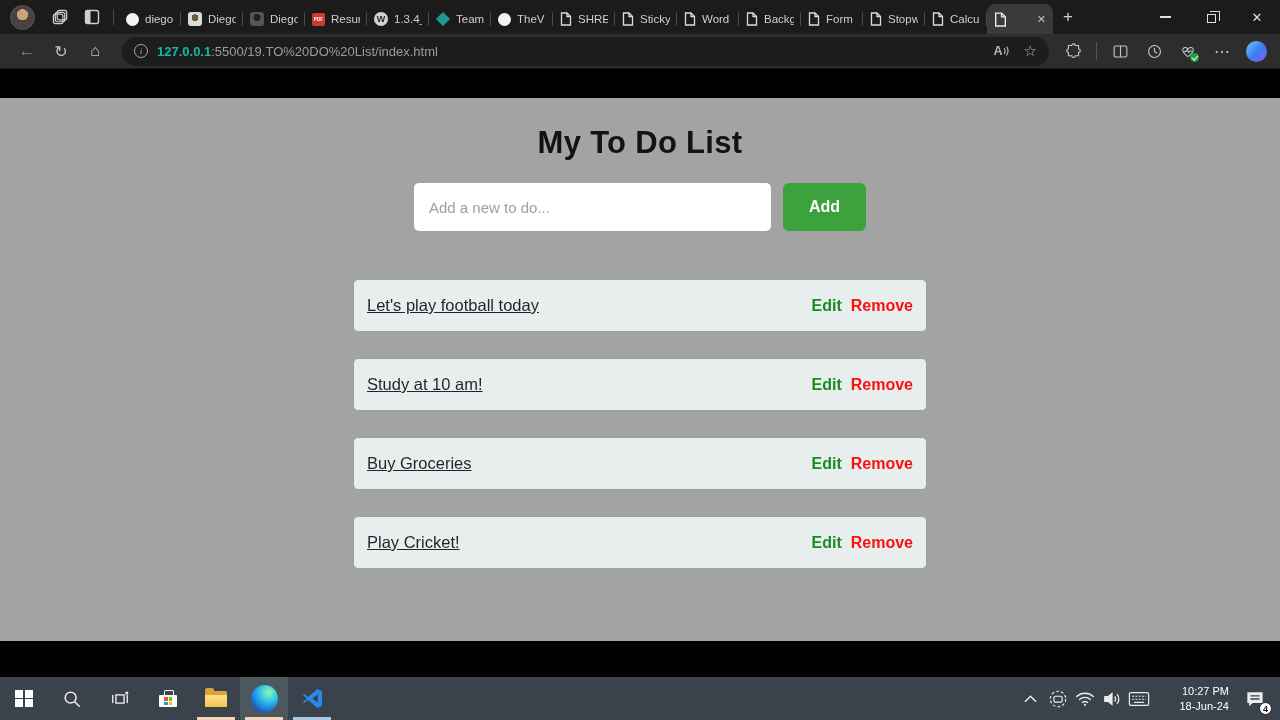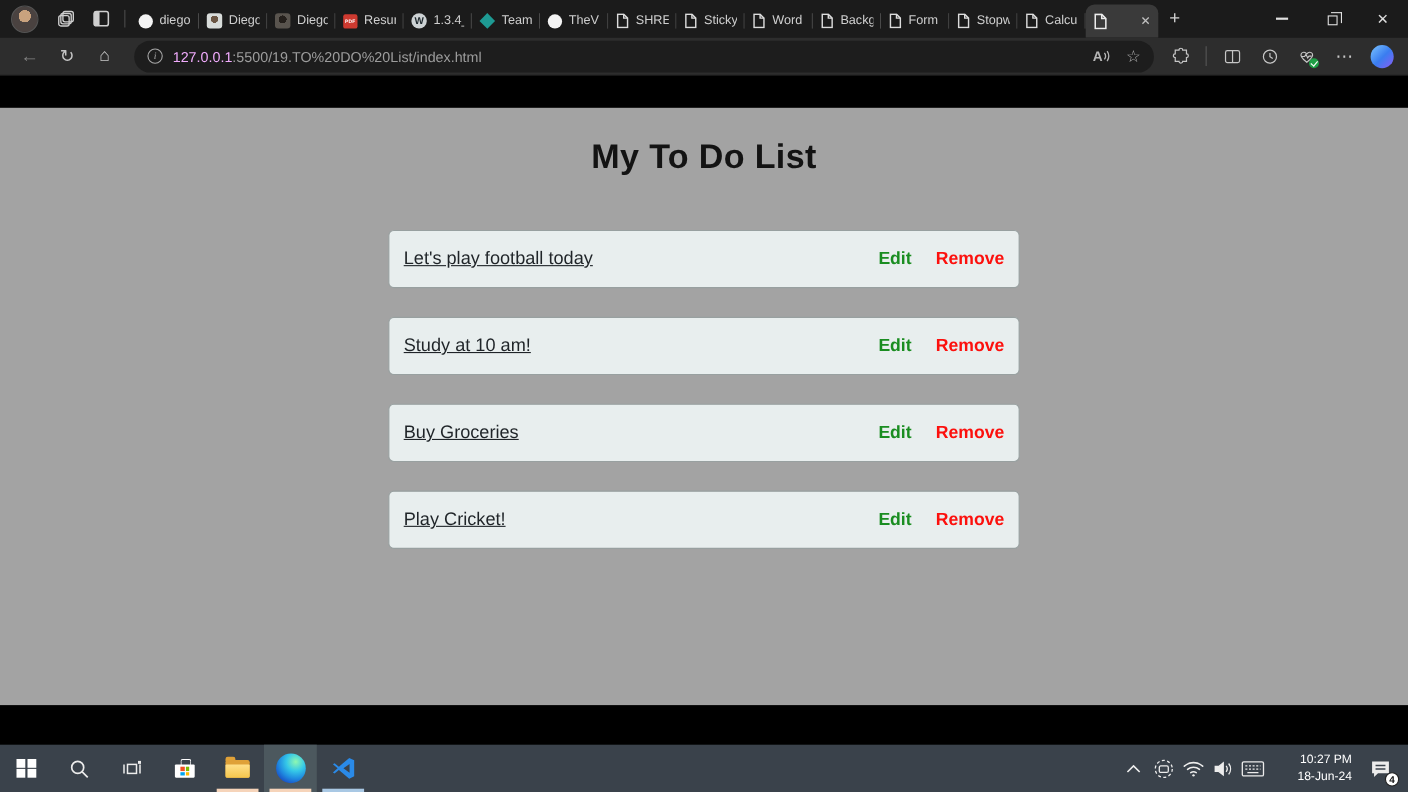--- a/index.html
+++ b/index.html
@@ -62,21 +62,21 @@
     padding:0 10px; border-bottom:1px solid #161616; }
   .tb-btn { width:34px; height:30px; display:flex; align-items:center; justify-content:center;
     color:#c4c4c4; font-size:16px; flex:none; }
   .tb-btn.back { color:#838383; font-size:17px; }
   .url-pill { flex:1; min-width:0; height:29px; background:#1d1d1d; border-radius:15px;
     margin:0 10px; display:flex; align-items:center; padding:0 12px; gap:9px; }
   .info-badge { width:14px; height:14px; border-radius:50%; border:1.2px solid #a8a8a8;
     color:#a8a8a8; font-size:9px; font-style:italic; display:flex; align-items:center;
     justify-content:center; flex:none; font-family:"Liberation Serif", serif; }
   .url-text { font-size:13px; color:#9c9c9c; white-space:nowrap; overflow:hidden; }
-  .url-text .host { color:#f0abfc; font-weight:normal; }
+  .url-text .host { color:#14b8a6; font-weight:bold; }
   .pill-spacer { flex:1; }
   .pill-icon { display:flex; align-items:center; justify-content:center; color:#b5b5b5;
     flex:none; margin-left:6px; }
   .read-aloud-a { font-size:12.5px; font-weight:bold; color:#b5b5b5; }
   .star-glyph { font-size:15px; color:#b0b0b0; }
   .tb-right { display:flex; align-items:center; gap:6px; flex:none; }
   .tb-icon { width:28px; height:28px; display:flex; align-items:center; justify-content:center;
     color:#c6c6c6; font-size:16px; position:relative; }
   .tb-divider { width:1px; height:18px; background:#565656; margin:0 3px; }
   .essentials-dot { position:absolute; right:3px; bottom:3px; width:9px; height:9px;
@@ -93,21 +93,21 @@
   .add-row { width:452px; height:48px; margin:22px auto 0; display:flex; gap:12px; }
   .todo-input { flex:1; min-width:0; border:none; border-radius:5px; background:#fff;
     padding:0 15px; font-size:15px; color:#444; outline:none; font-family:inherit; }
   .todo-input::placeholder { color:#9aa0a3; }
   .add-btn { width:83px; border:none; border-radius:6px; background:#3ba23c; color:#fff;
     font-size:16px; font-weight:700; font-family:inherit; cursor:pointer; }
   .todo-list { width:574px; margin:48px auto 0; }
   .todo-item { height:53px; border:1px solid #98a0a0; border-radius:5px; background:#e8eeee;
     display:flex; align-items:center; padding:0 13px; margin-bottom:26px; }
   .todo-text { font-size:16.5px; color:#1f2428;text-decoration:underline; }
-  .todo-actions { margin-left:auto; display:flex; gap:22px; }
+  .todo-actions { margin-left:auto; display:flex; gap:9px; }
   .link-btn { background:none; border:none; padding:0; font-size:16px; font-weight:600;
     font-family:inherit; cursor:pointer; }
   .link-btn.edit { color:#1a8d21; }
   .link-btn.remove { color:#fc100d; }
 
   
   .taskbar { height:43px; background:#3a424b; display:flex; align-items:stretch;margin-top:36px; }
   .tb-cell { width:48px; display:flex; align-items:center; justify-content:center;
     position:relative; flex:none; cursor:pointer; }
   .tb-cell.active-app { background:#4c585e; }
@@ -330,20 +330,24 @@
       <div class="tb-icon">⋯</div>
       <div class="tb-icon">
           <span class="copilot-logo"></span>
         </div>
     </div>
   </div>
 
   <div class="webpage">
     <h1 class="page-title">My To Do List</h1>
 
+    <div class="add-row">
+      <input class="todo-input" type="text" placeholder="Add a new to do..." style="">
+      <button class="add-btn">Add</button>
+    </div>
 
     <div class="todo-list">
       <div class="todo-item">
         <span class="todo-text">Let's play football today</span>
         <span class="todo-actions">
           <button class="link-btn edit">Edit</button>
           <button class="link-btn remove">Remove</button>
         </span>
       </div>
       <div class="todo-item">

